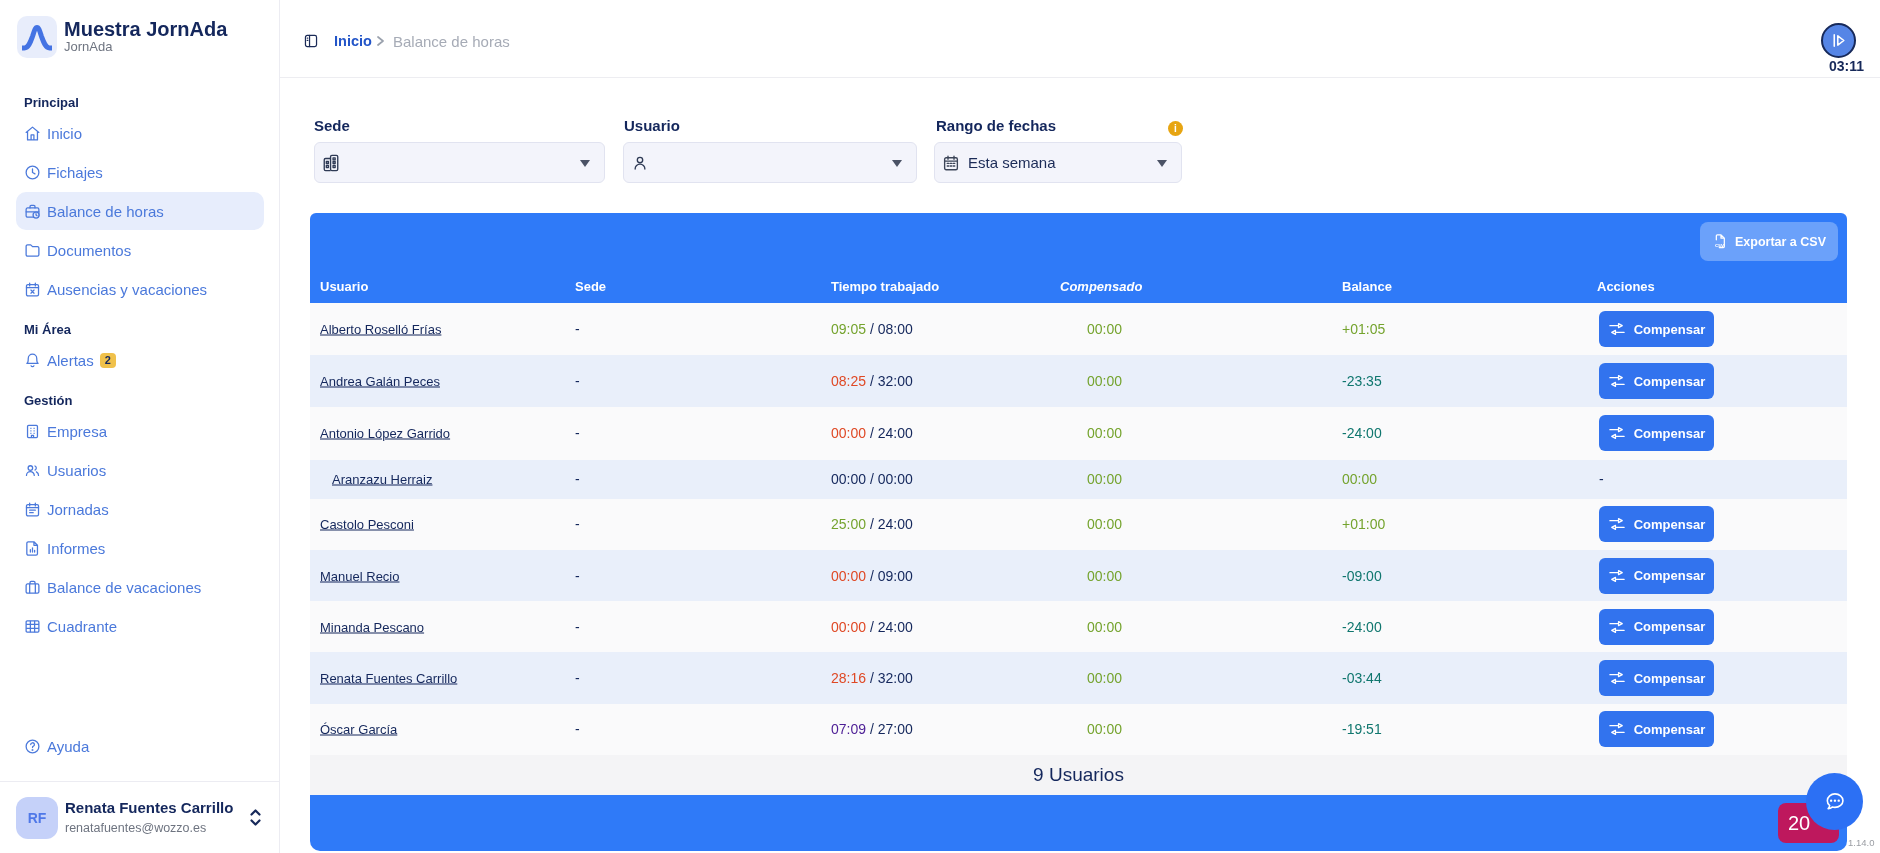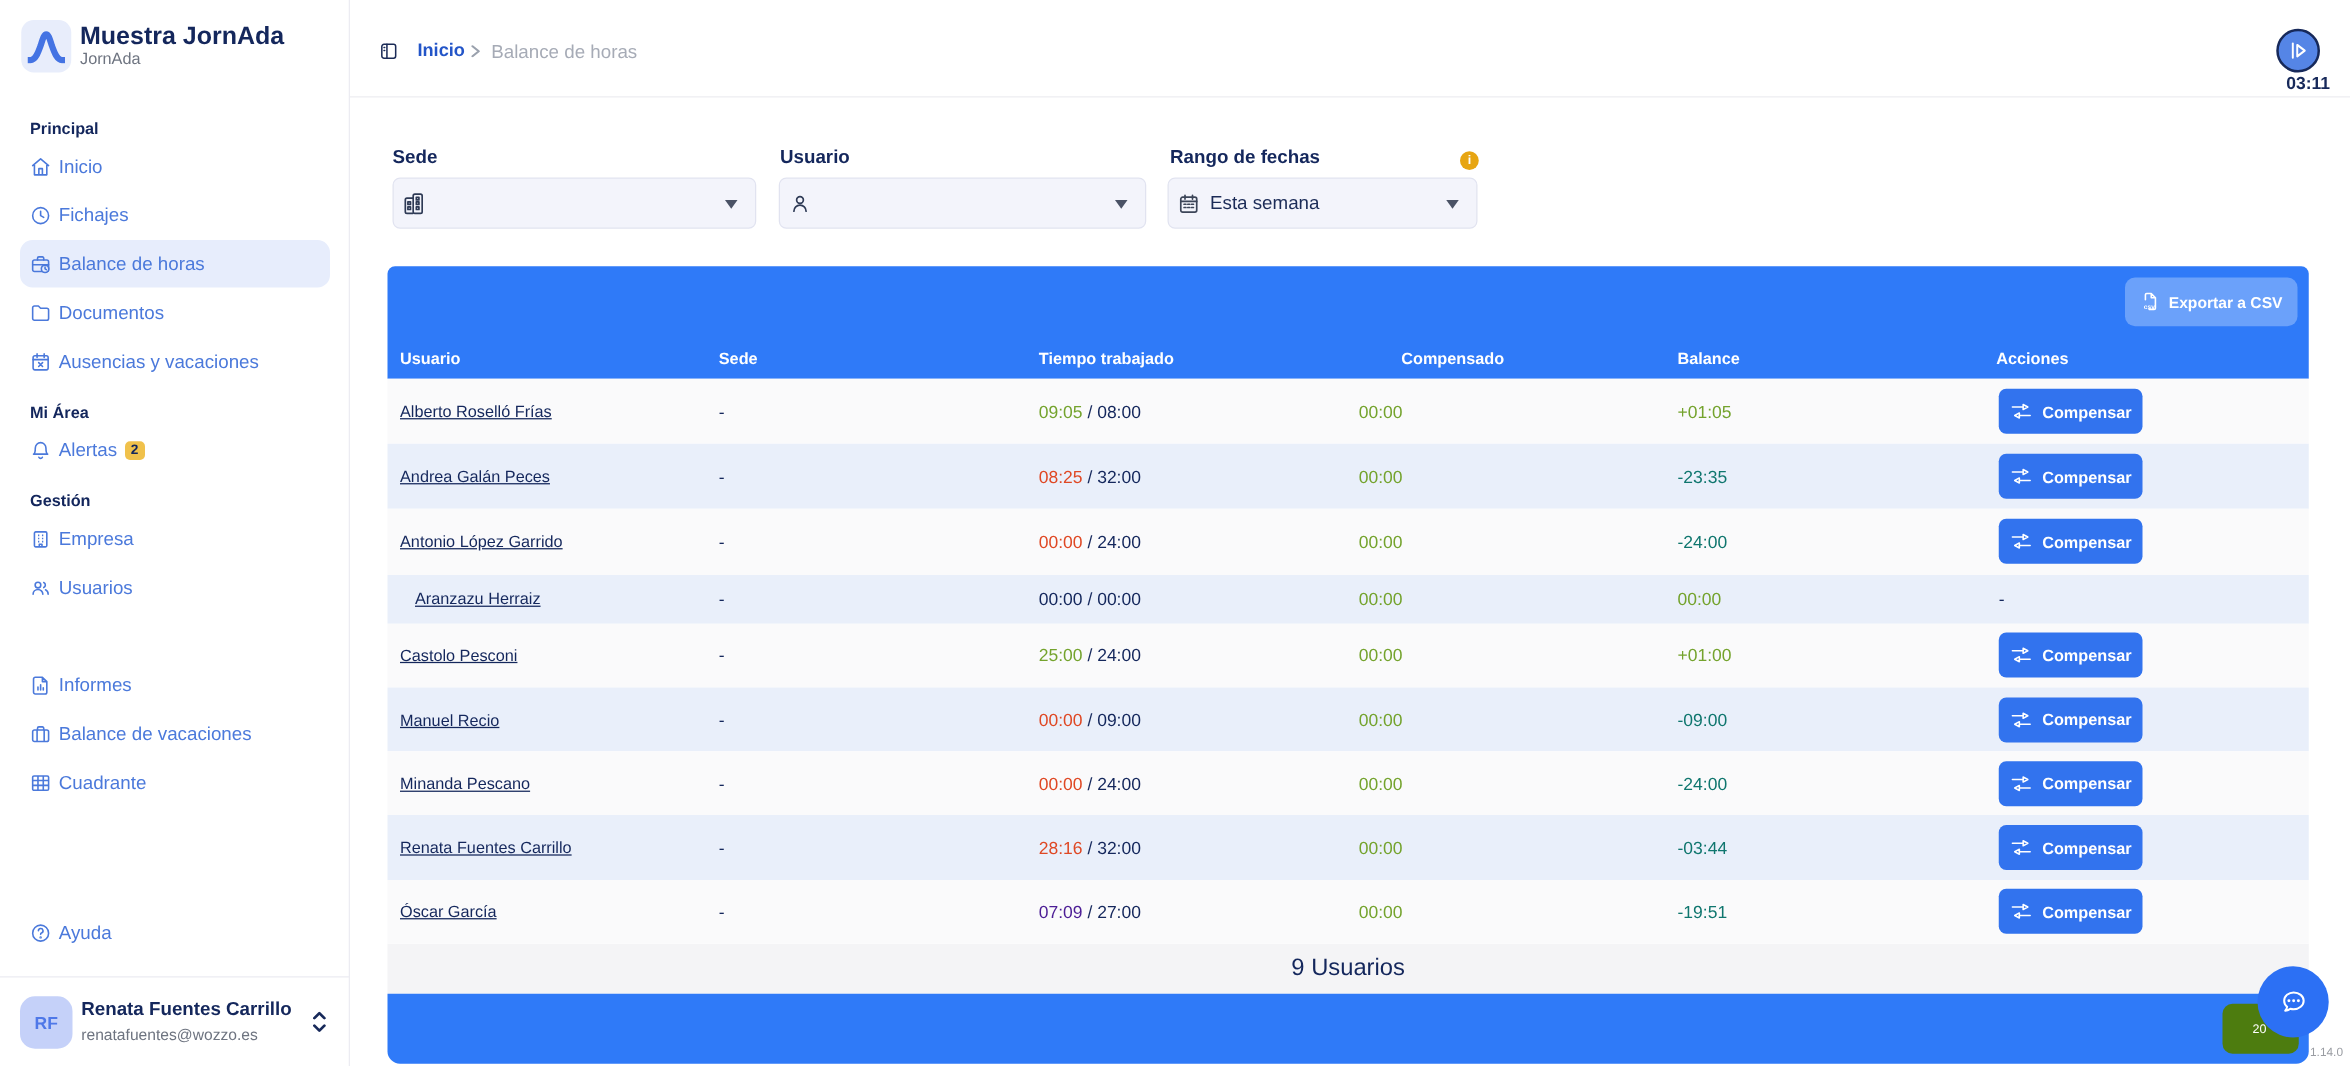--- a/index.html
+++ b/index.html
@@ -58,22 +58,22 @@
   .cell { position:absolute; top:50%; transform:translateY(-50%); font-size:14px; color:#14275c; }
   .nameCell { text-decoration:underline; font-size:13px; }
   .green { color:#74a32d; }
   .red { color:#0f766e; }
   .cbtn { position:absolute; left:1289px; top:50%; transform:translateY(-50%);
     width:115px; height:36px; background:#3273ee; border-radius:6px; color:#fff;
     font-size:13px; font-weight:bold; display:flex; align-items:center; justify-content:center; }
   #tfoot { height:40px; background:#f4f4f6; text-align:center; font-size:19px; color:#14275c;
     line-height:40px; }
   #pagebar { height:56px; background:#2f7af8; border-radius:0 0 10px 10px; position:relative; }
-  .psize { position:absolute; left:1468px; top:8px; width:61px; height:40px; background:#4d7c0f;
-    border-radius:8px; color:#fff; font-size:10px; display:flex; align-items:center; justify-content:flex-start; padding-left:24px; }
+  .psize { position:absolute; left:1468px; top:8px; width:61px; height:40px; background:#be185d;
+    border-radius:8px; color:#fff; font-size:20px; display:flex; align-items:center; justify-content:flex-start; padding-left:10px; }
   .chatFab { position:absolute; left:1806px; top:773px; width:57px; height:57px; border-radius:50%;
     background:#2c70f4; display:flex; align-items:center; justify-content:center; }
   .version { position:absolute; left:1848px; top:837px; width:30px; font-size:9.5px; color:#9a9da3; text-align:left; }
 </style>
 </head>
 <body>
 
 <div id="sidebar">
   <div class="logoBox">
     <svg width="30" height="28" viewBox="0 0 30 28">
@@ -136,20 +136,27 @@
         <path d="M9 7.5 H10.5 M13.5 7.5 H15 M9 11 H10.5 M13.5 11 H15 M9 14.5 H10.5 M13.5 14.5 H15 M10.5 20.5 V17.5 H13.5 V20.5"></path>
       </svg>
     Empresa
   </div>
   <div class="mitem" style="top:451px;">
     <svg width="17" height="17" viewBox="0 0 24 24" fill="none" stroke="#4b79db" stroke-width="1.8" stroke-linejoin="round" stroke-linecap="round">
         <circle cx="9" cy="8.5" r="3.2"></circle>
         <path d="M3.5 19 a5.5 5.5 0 0 1 11 0 M15.5 5.6 a3.2 3.2 0 0 1 0 5.8 M17.5 13.9 a5.5 5.5 0 0 1 3 5.1"></path>
       </svg>
     Usuarios
+  </div>
+  <div class="mitem" style="top:490px;">
+    <svg width="17" height="17" viewBox="0 0 24 24" fill="none" stroke="#4b79db" stroke-width="1.8" stroke-linejoin="round" stroke-linecap="round">
+        <rect x="3.5" y="5" width="17" height="16" rx="2"></rect>
+        <path d="M8 3 V7 M16 3 V7 M3.5 9.5 H20.5 M8 13 H16 M8 16.5 H13"></path>
+      </svg>
+    Jornadas
   </div>
   <div class="mitem" style="top:529px;">
     <svg width="17" height="17" viewBox="0 0 24 24" fill="none" stroke="#4b79db" stroke-width="1.8" stroke-linejoin="round" stroke-linecap="round">
         <path d="M6 2.5 H14 L19 7.5 V19.5 a2 2 0 0 1 -2 2 H6 a2 2 0 0 1 -2 -2 V4.5 a2 2 0 0 1 2 -2 M14 2.5 V7.5 H19"></path>
         <path d="M9 17 V13.5 M12 17 V11 M15 17 V14.5"></path>
       </svg>
     Informes
   </div>
   <div class="mitem" style="top:568px;">
     <svg width="17" height="17" viewBox="0 0 24 24" fill="none" stroke="#4b79db" stroke-width="1.8" stroke-linejoin="round">
@@ -239,21 +246,21 @@
     <div class="exportBtn">
       <svg style="margin-right:7px;" width="16" height="17" viewBox="0 0 24 25" fill="none" stroke="#fff" stroke-width="1.9" stroke-linejoin="round" stroke-linecap="round">
           <path d="M13.5 2.5 H8 a1.5 1.5 0 0 0 -1.5 1.5 V10 M13.5 2.5 L18.5 7.5 V20 a1.5 1.5 0 0 1 -1.5 1.5 H11 M13.5 2.5 V7.5 H18.5"></path>
           <text x="4.5" y="21.5" font-size="8" font-weight="bold" fill="#fff" stroke="none" font-family="Liberation Sans, sans-serif">csv</text>
         </svg>
       Exportar a CSV
     </div>
     <div class="hcol" style="left:10px;">Usuario</div>
     <div class="hcol" style="left:265px;">Sede</div>
     <div class="hcol" style="left:521px;">Tiempo trabajado</div>
-    <div class="hcol" style="left:811px;">Compensado</div>
+    <div class="hcol" style="left:750px;font-style:italic;">Compensado</div>
     <div class="hcol" style="left:1032px;">Balance</div>
     <div class="hcol" style="left:1287px;">Acciones</div>
   </div>
   <div class="row odd" style="height:52.2px;">
     <div class="cell nameCell" style="left:10px;">Alberto Roselló Frías</div>
     <div class="cell" style="left:265px;">-</div>
     <div class="cell" style="left:521px;"><span style="color:#74a32d">09:05</span> / 08:00</div>
     <div class="cell green" style="left:777px;">00:00</div>
     <div class="cell green" style="left:1032px;">+01:05</div>
     <div class="cbtn"><svg style="margin-right:8px;" width="18" height="16" viewBox="0 0 24 21" fill="none" stroke="#fff" stroke-width="1.6" stroke-linejoin="round" stroke-linecap="round">

